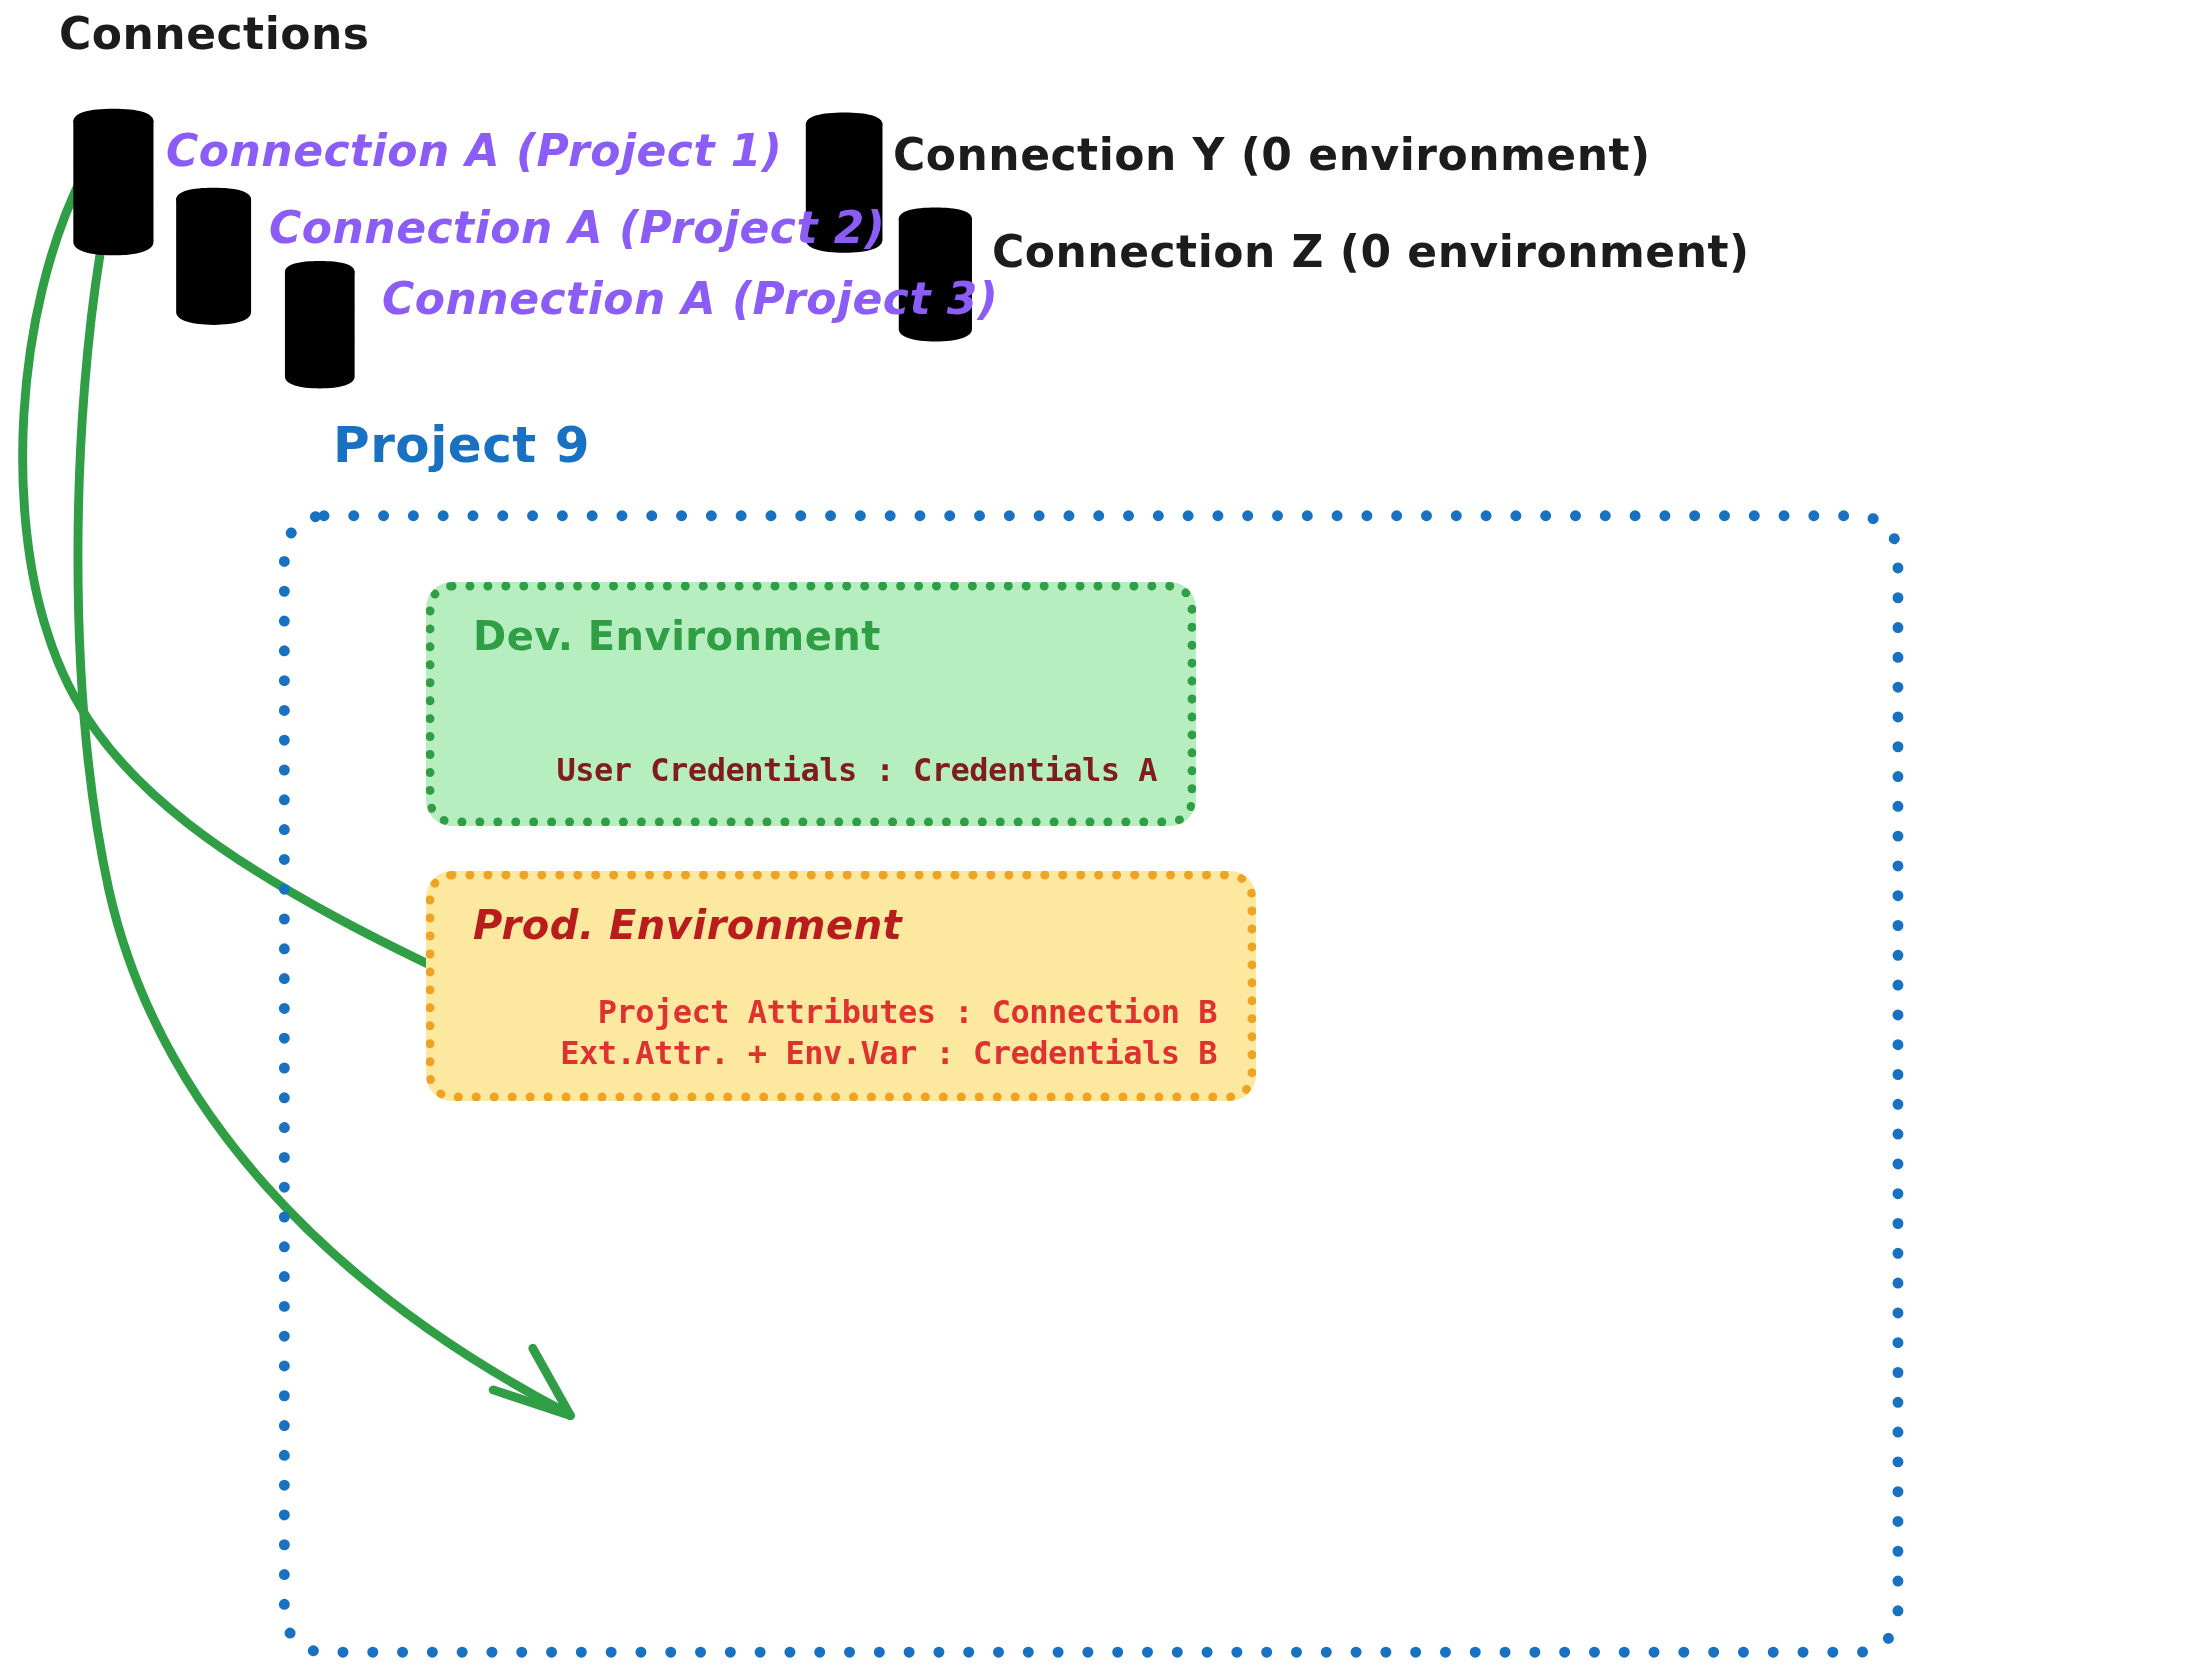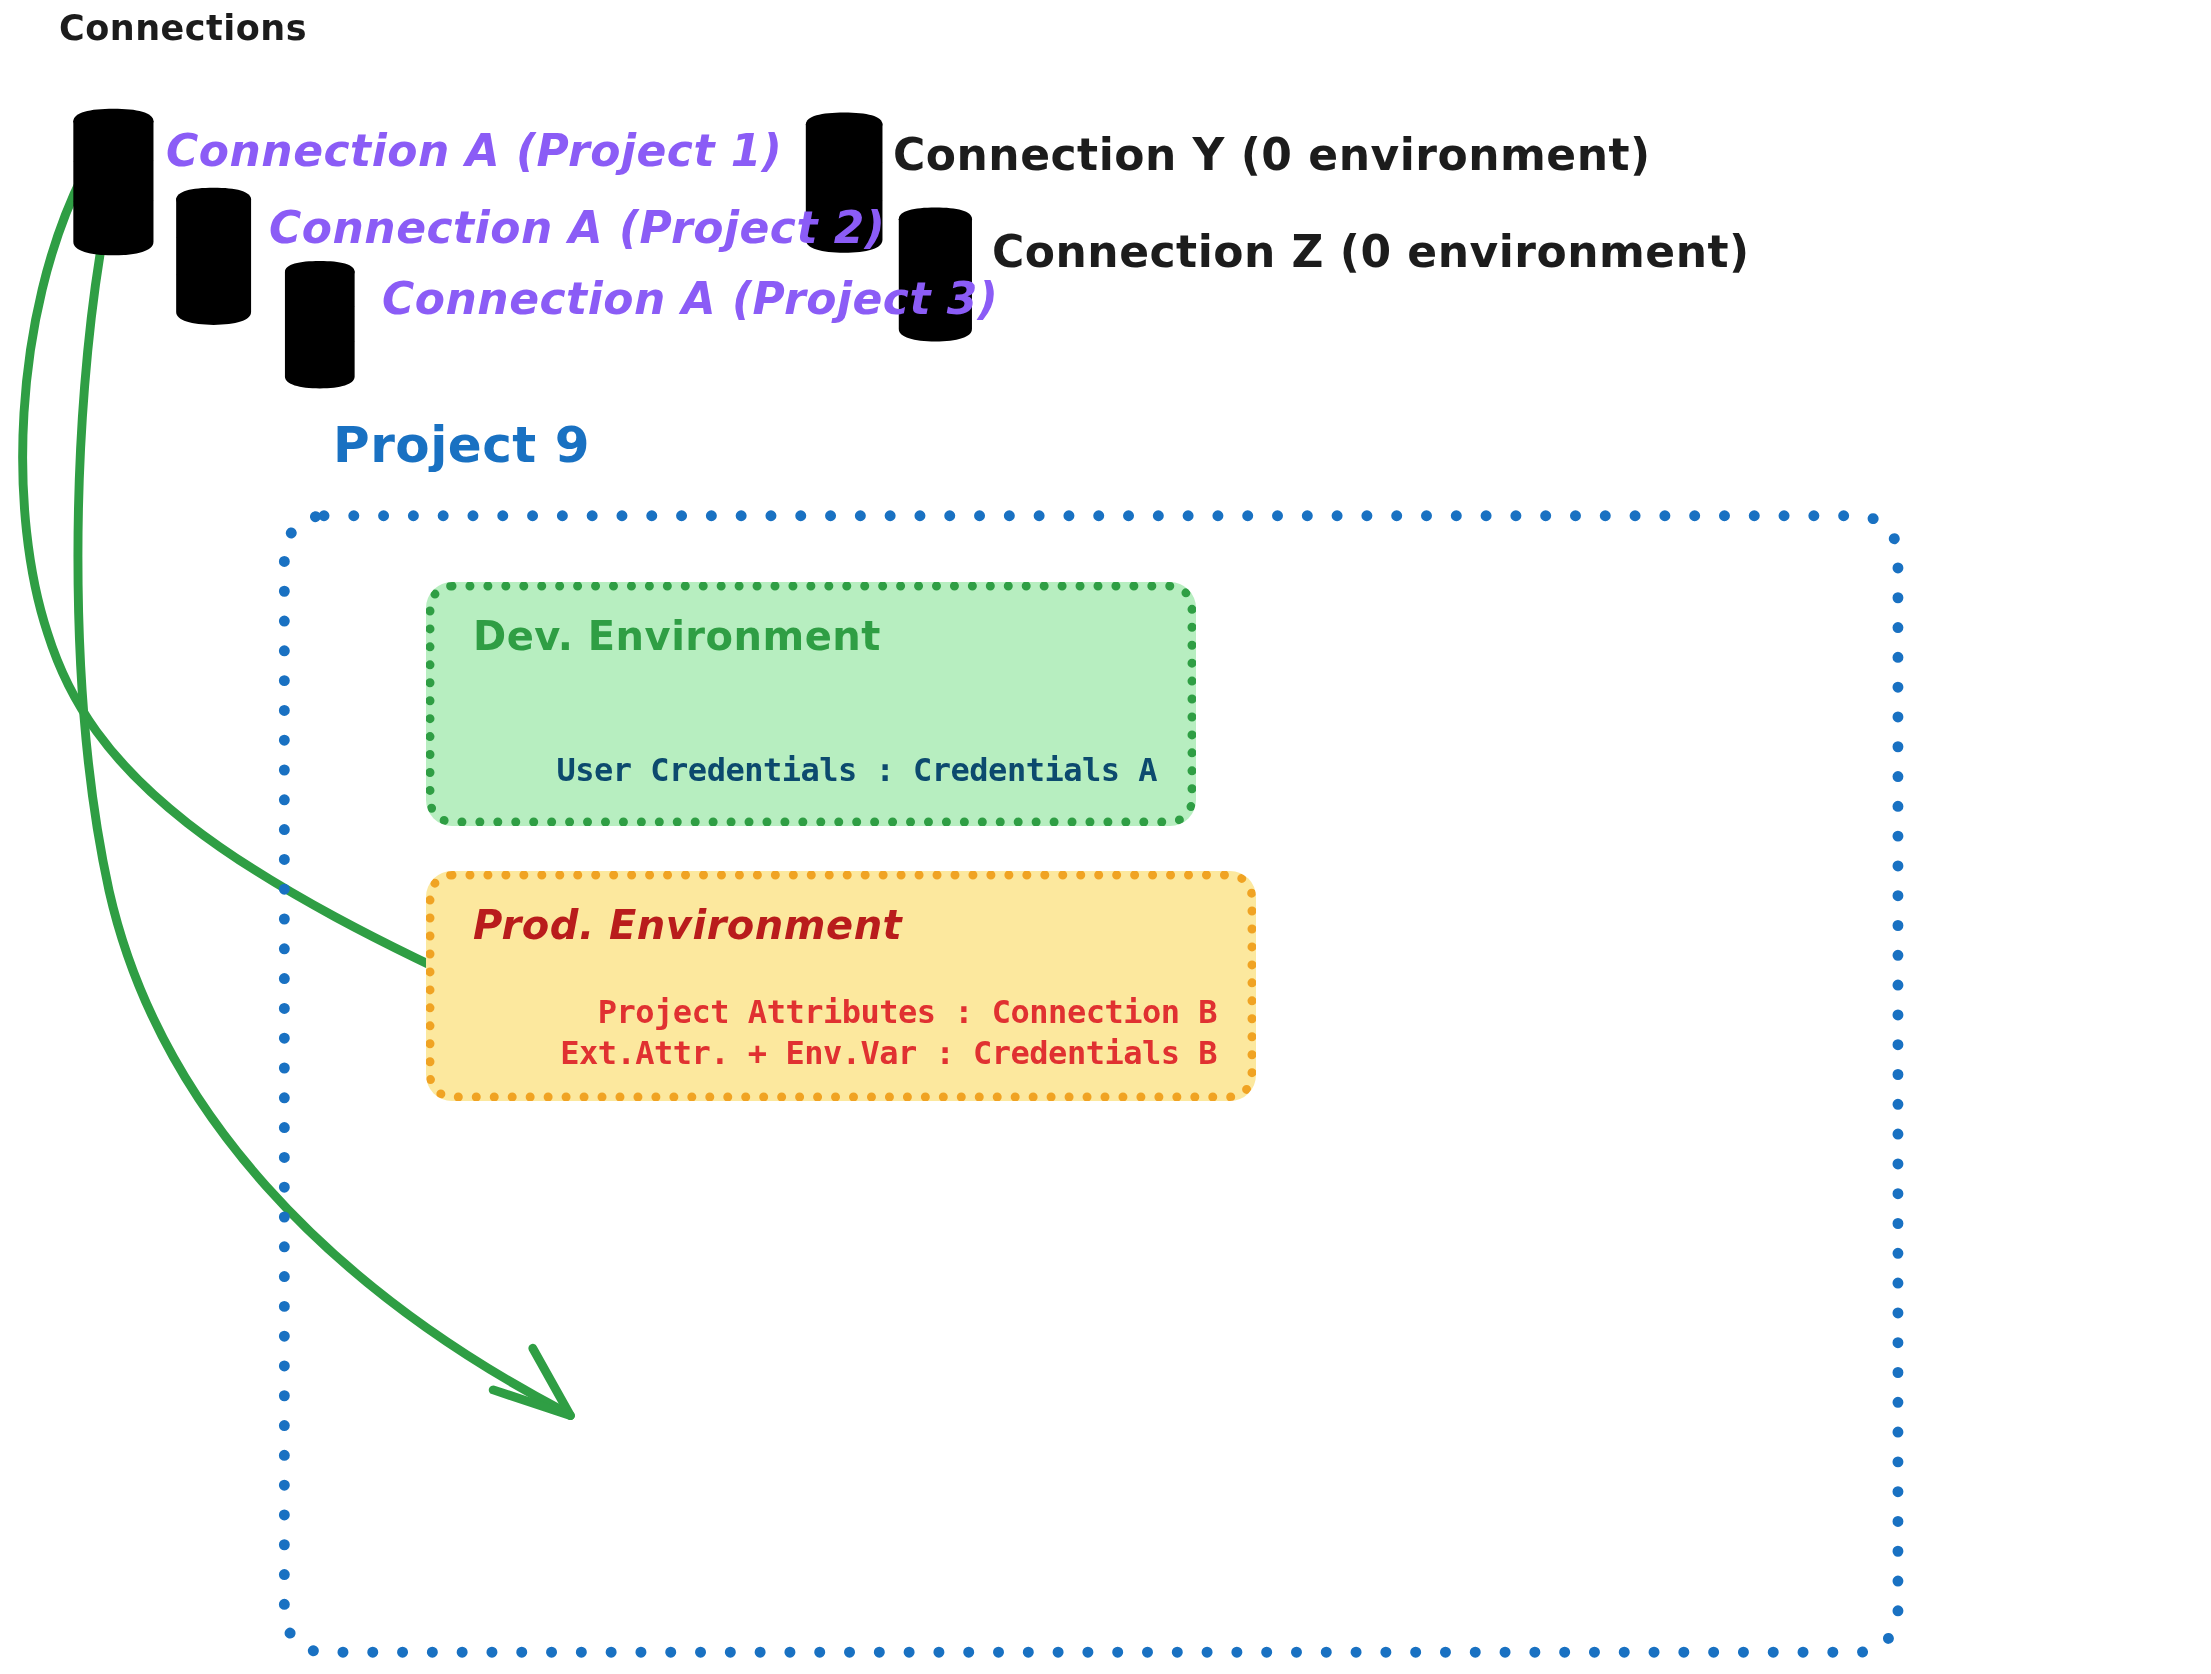--- a/index.html
+++ b/index.html
@@ -40,21 +40,21 @@
     letter-spacing: 0.5px;
   }
   .mono {
     font-family: "DejaVu Sans Mono", monospace;
     font-weight: 700;
     letter-spacing: -0.5px;
   }
 
   #title-connections {
     left: 59px;  top: 8px;
-    font-size: 35px;
+    font-size: 44px;
     color: #1c1c1c;
   }
   .conn-label-green {
     font-size: 44px;
     color: #8b5cf6;
     font-style: italic;
   }
   .conn-label-black {
     font-size: 44px;
     color: #1c1c1c;
@@ -103,21 +103,21 @@
     right: 30px;
     text-align: right;
   }
   #dev-lines  { bottom: 26px; }
   #prod-lines { bottom: 18px; }
   .env-line {
     font-size: 32px;
     line-height: 1.28;
     white-space: pre;
   }
-  #dev-lines .env-line  { color: #0c4a6e; margin-top: 28px; }
+  #dev-lines .env-line  { color: #7f1d1d; margin-top: 28px; }
   #prod-lines .env-line { color: #e03131; }
 </style>
 </head>
 <body>
 
 <div id="stage">
 
   <svg class="layer" viewBox="0 0 2234 1691">
 
     <g>

